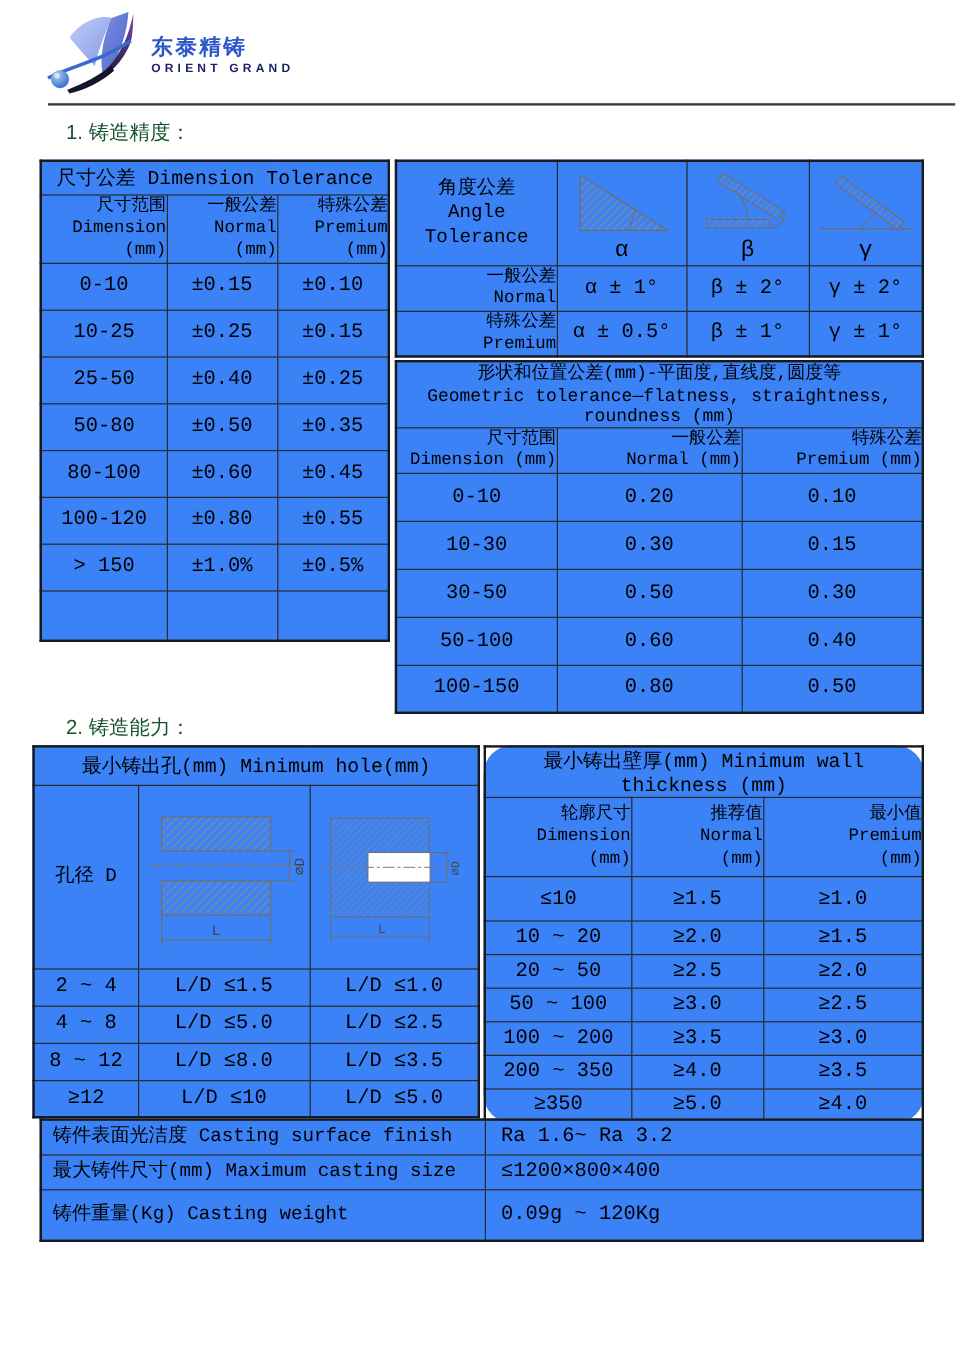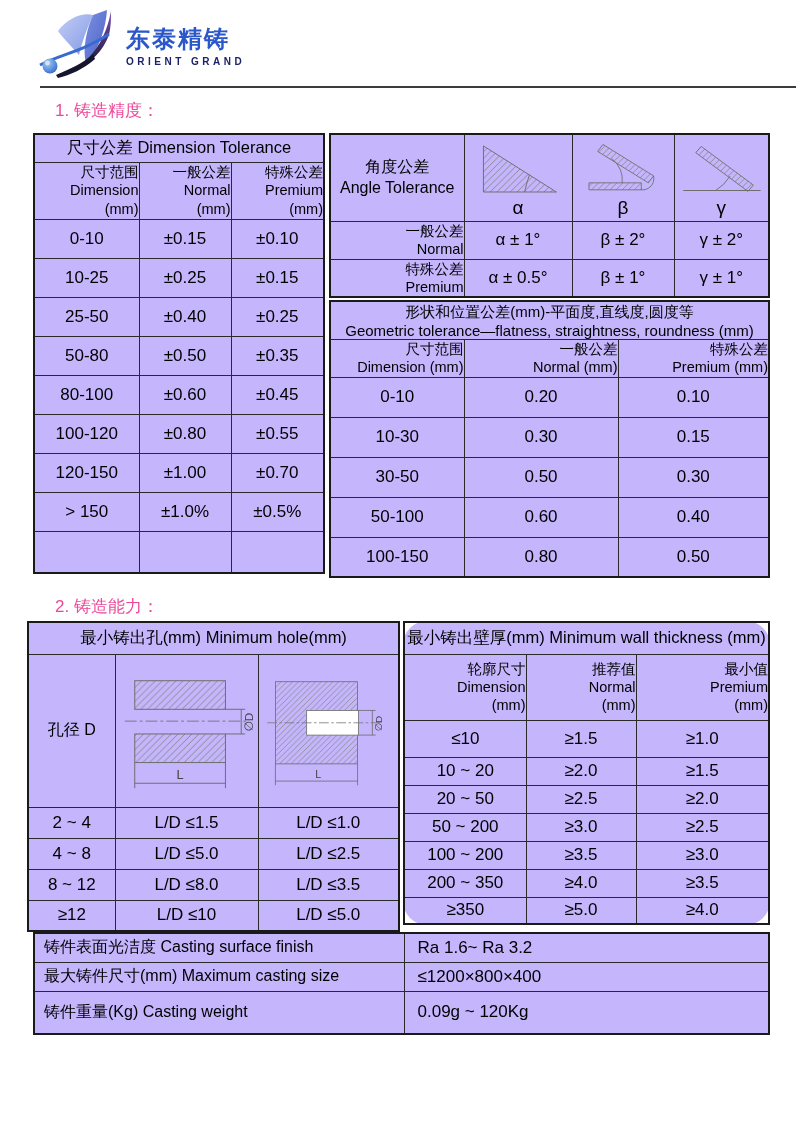--- a/index.html
+++ b/index.html
@@ -2,27 +2,27 @@
 <html><head>
 <meta charset="utf-8">
 <style>
   html,body{margin:0;padding:0;background:#fff;}
   .page{position:relative;width:800px;height:1128px;background:#ffffff;overflow:hidden;
         font-family:"Liberation Sans","DejaVu Sans",sans-serif;color:#000;}
   .abs{position:absolute;}
   
   .logo-wrap{left:36px;top:6px;width:250px;height:80px;display:flex;align-items:center;}
   .logo-text{margin-left:6px;}
-  .logo-zh{font-size:24px;font-weight:bold;color:#2b57c8;letter-spacing:2px;line-height:1.15;}
+  .logo-zh{font-size:18px;font-weight:bold;color:#2b57c8;letter-spacing:2px;line-height:1.15;}
   .logo-en{font-size:10px;color:#1c2368;letter-spacing:3.5px;font-weight:bold;margin-top:3px;}
   .doc-title{left:205px;top:33px;font-size:31px;color:#0a0a0a;letter-spacing:0.5px;white-space:nowrap;}
   .header-rule{left:40px;top:86px;width:756px;height:2px;background:#3c3c3c;}
-  .sec-label{font-size:17px;color:#ec4899;}
+  .sec-label{font-size:17px;color:#14532d;}
   
-  table{border-collapse:collapse;table-layout:fixed;position:absolute;background:#c4b5fd;}
+  table{border-collapse:collapse;table-layout:fixed;position:absolute;background:#3b82f6;font-family:Liberation Mono, monospace;}
   table{border:2px solid #1a1a1a;}
   td{border:1px solid #2a2a2a;text-align:center;vertical-align:middle;padding:0;overflow:hidden;}
   .pre{white-space:pre-line;}
   .val{font-size:17px;}
   .zh{font-size:15px;line-height:1.3;}
   .zh16{font-size:16px;line-height:1.3;}
   .ttl{font-size:16.5px;}
   .small{font-size:14.5px;line-height:1.25;text-align:right;}
   .left-al{text-align:left;padding-left:9px;}
   .left-al2{text-align:left;padding-left:13px;}
@@ -124,25 +124,20 @@
           <td class="val">80-100</td>
           <td class="val">±0.60</td>
           <td class="val">±0.45</td>
         </tr>
     <tr style="height:39px">
           <td class="val">100-120</td>
           <td class="val">±0.80</td>
           <td class="val">±0.55</td>
         </tr>
     <tr style="height:39px">
-          <td class="val">120-150</td>
-          <td class="val">±1.00</td>
-          <td class="val">±0.70</td>
-        </tr>
-    <tr style="height:39px">
           <td class="val">&gt; 150</td>
           <td class="val">±1.0%</td>
           <td class="val">±0.5%</td>
         </tr>
     <tr style="height:42px">
           <td class="val"></td>
           <td class="val"></td>
           <td class="val"></td>
         </tr>
   </tbody>
@@ -354,21 +349,21 @@
           <td class="val">10 ~ 20</td>
           <td class="val">≥2.0</td>
           <td class="val">≥1.5</td>
         </tr>
     <tr style="height:28px">
           <td class="val">20 ~ 50</td>
           <td class="val">≥2.5</td>
           <td class="val">≥2.0</td>
         </tr>
     <tr style="height:28px">
-          <td class="val">50 ~ 200</td>
+          <td class="val">50 ~ 100</td>
           <td class="val">≥3.0</td>
           <td class="val">≥2.5</td>
         </tr>
     <tr style="height:28px">
           <td class="val">100 ~ 200</td>
           <td class="val">≥3.5</td>
           <td class="val">≥3.0</td>
         </tr>
     <tr style="height:28px">
           <td class="val">200 ~ 350</td>

